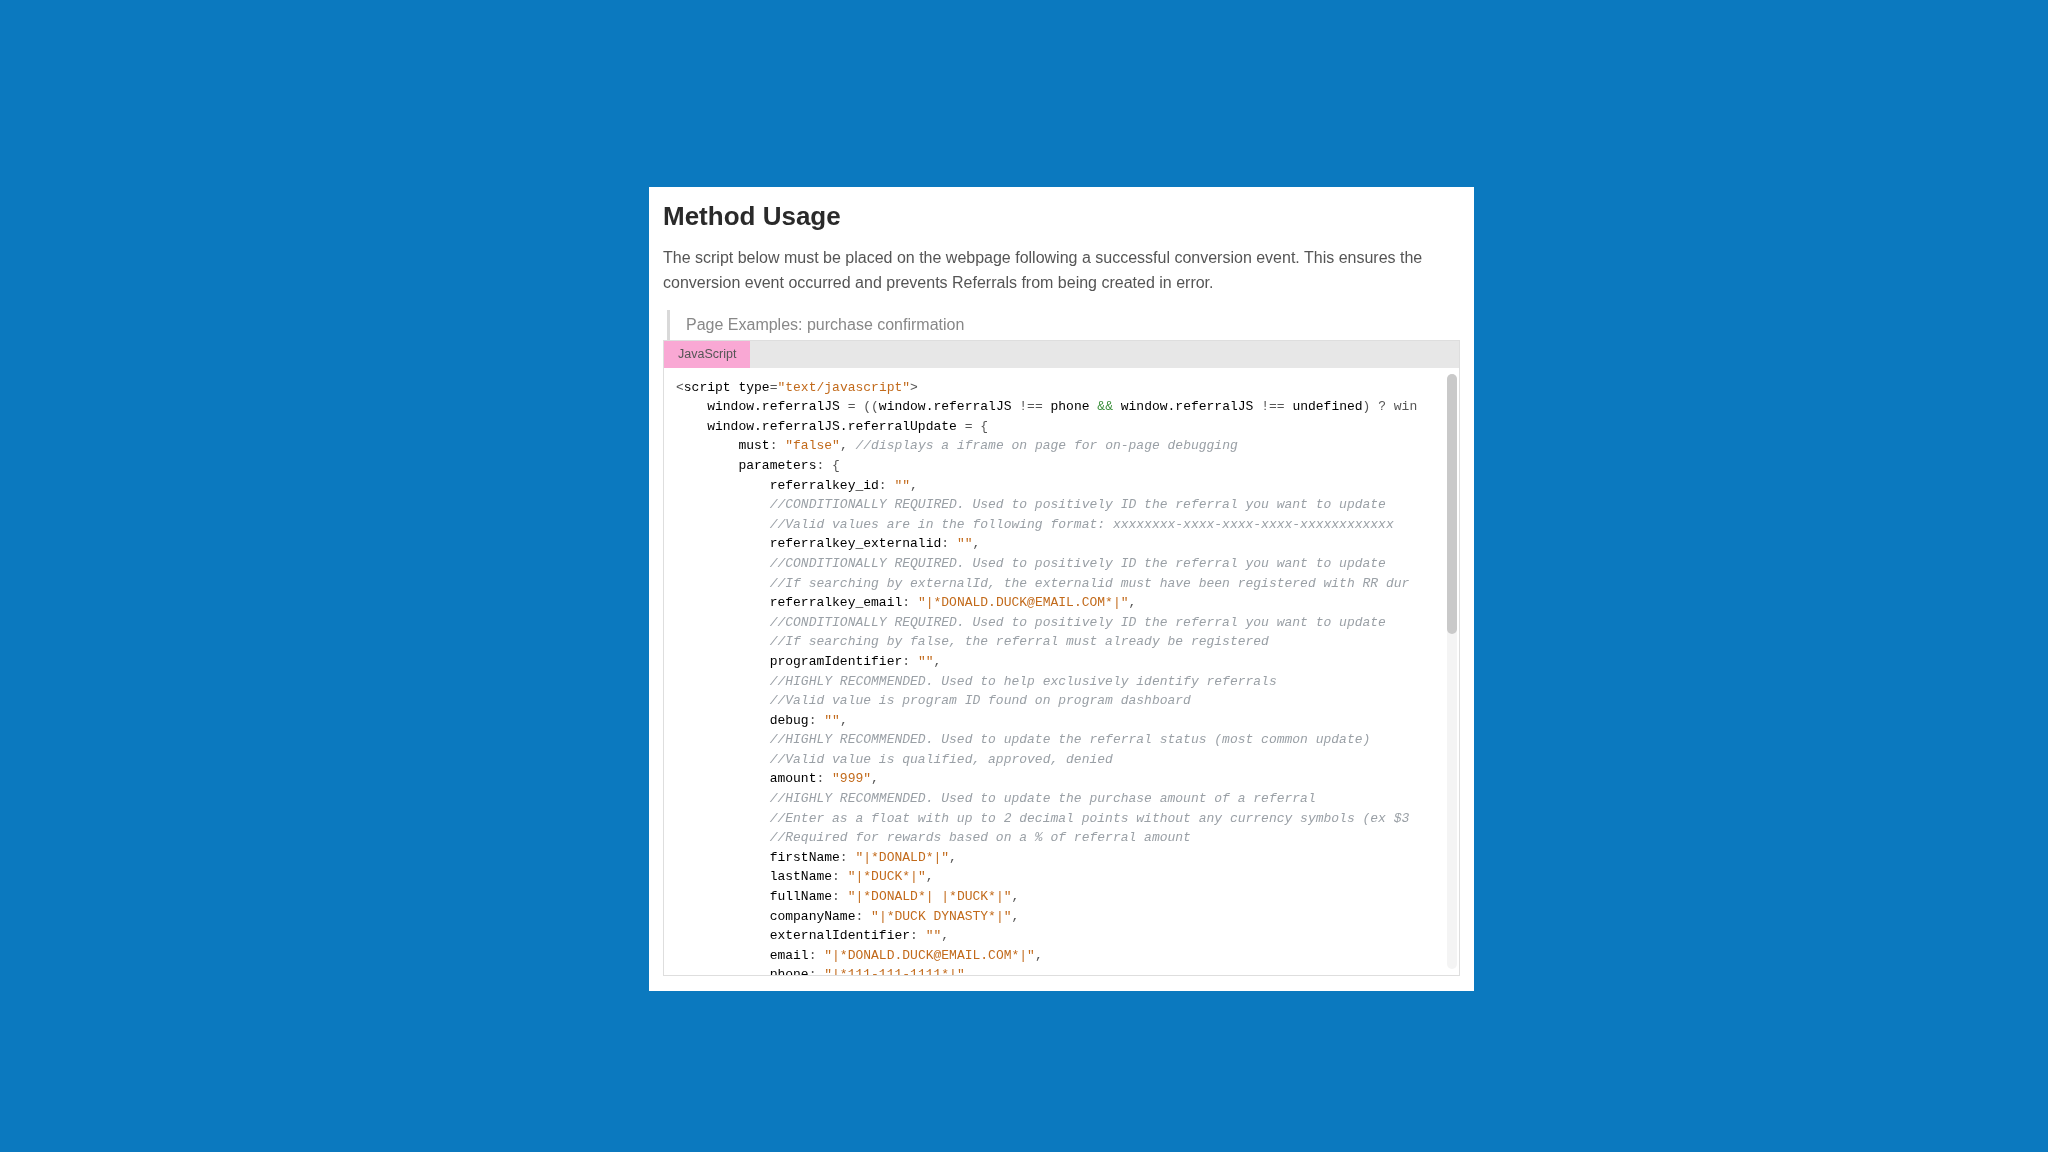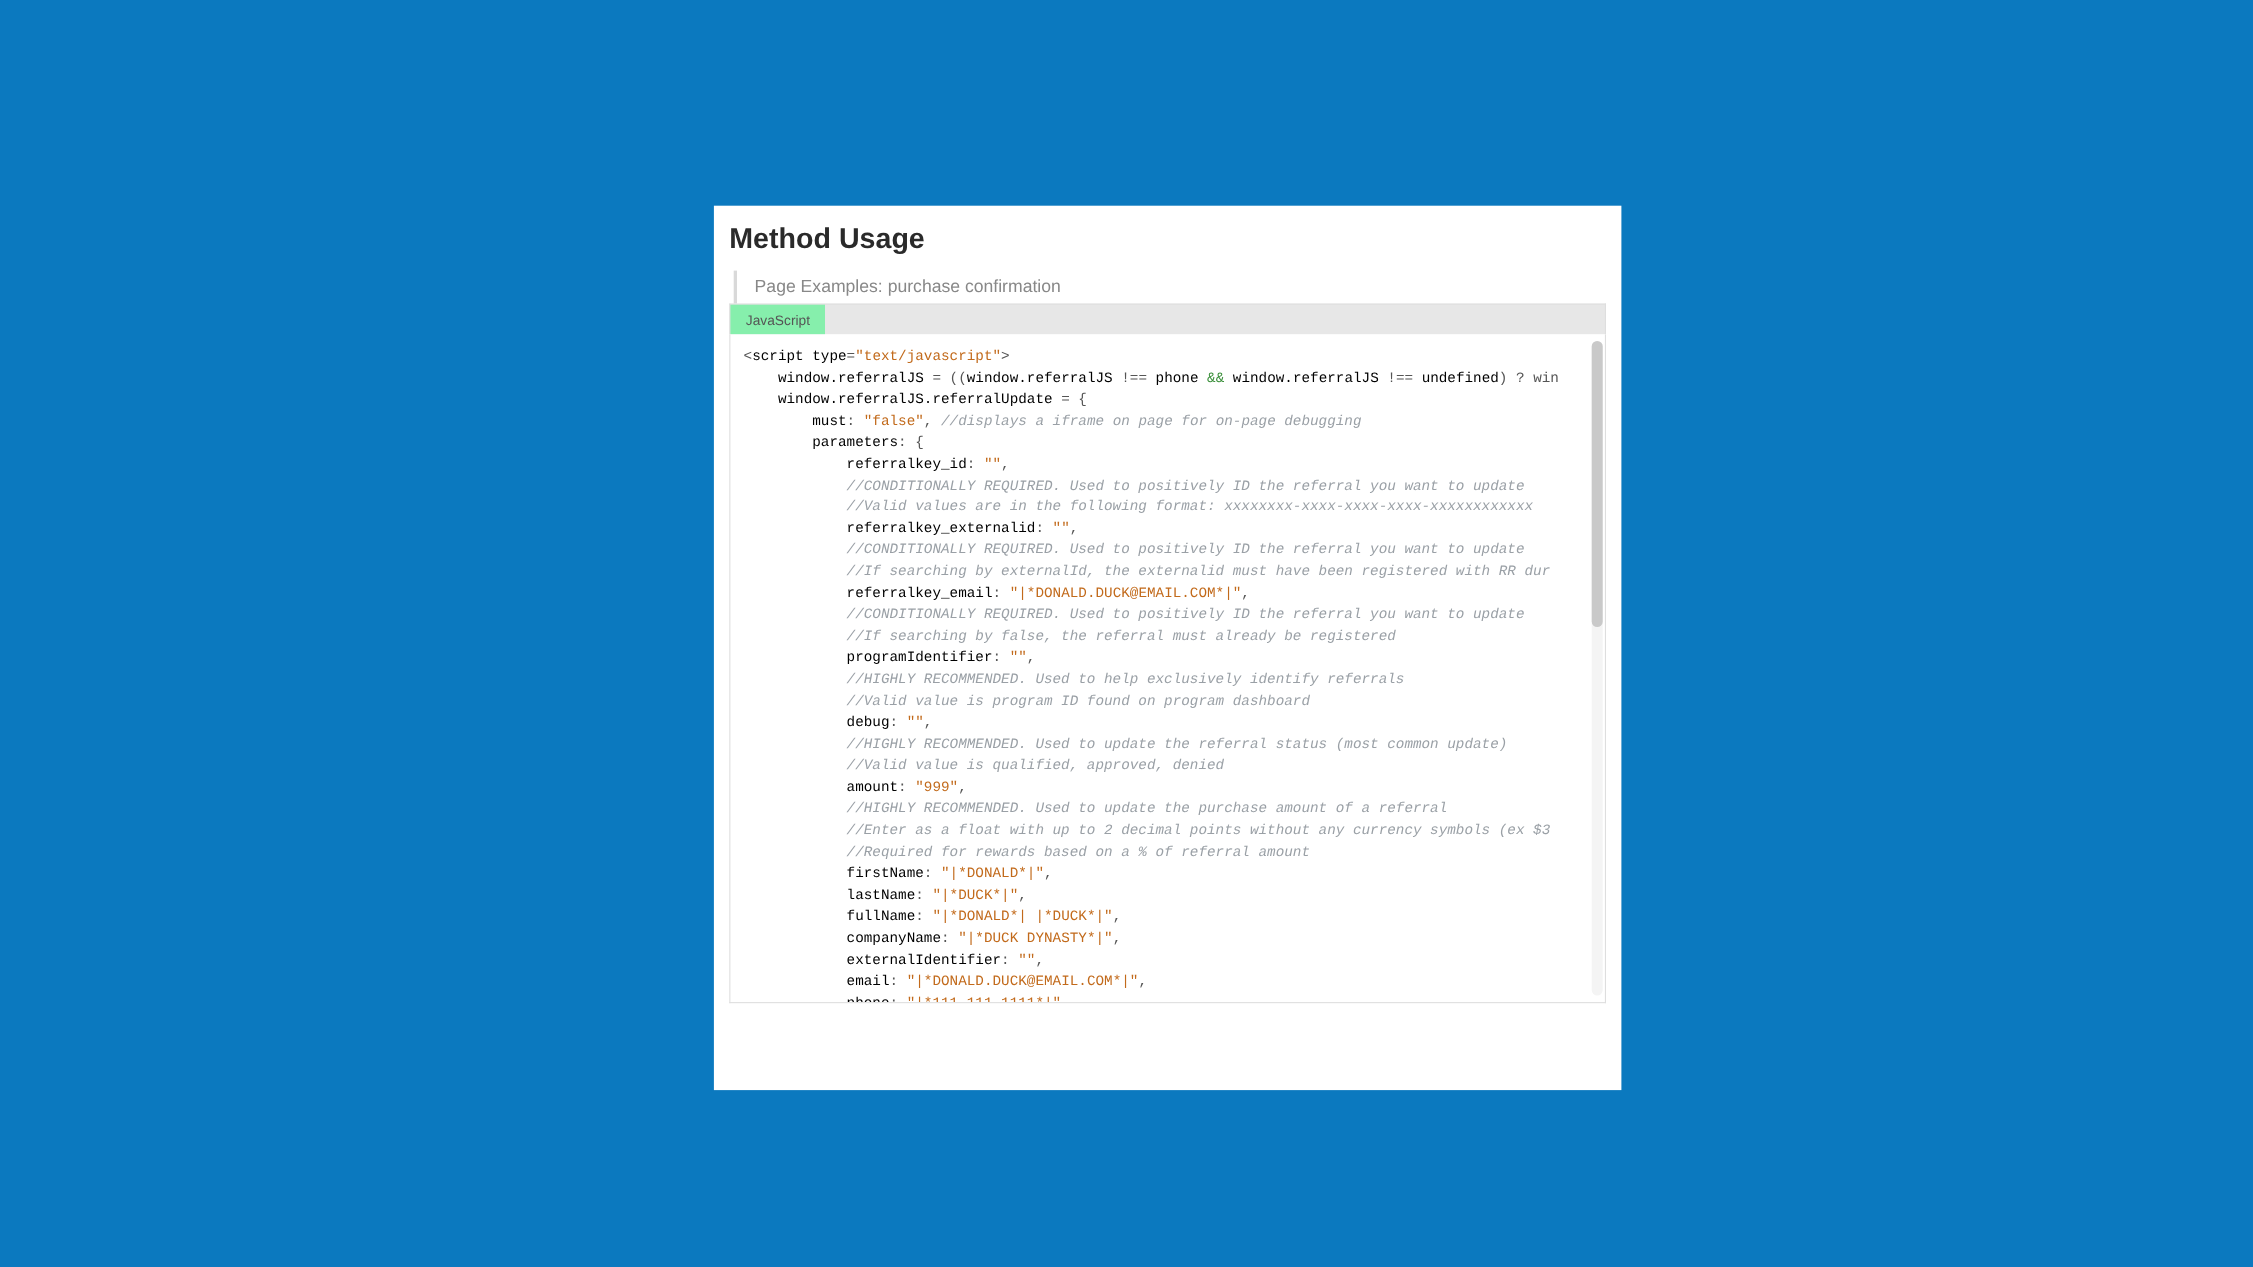--- a/index.html
+++ b/index.html
@@ -49,21 +49,21 @@
     display: flex;
     align-items: center;
   }
   .tab {
     font-size: 12.5px;
     color: #555;
     padding: 0 14px;
     height: 100%;
     display: flex;
     align-items: center;
-    background: #86efac;
+    background: #f9a8d4;
   }
   .codewrap {
     position: relative;
     border: 1px solid #dedede;
     border-top: none;
     height: 608px;
     overflow: hidden;
     background: #ffffff;
   }
   .code {
@@ -101,20 +101,21 @@
   .c-green { color: #3a8f3a; }
 </style>
 </head>
 <body>
 
 <div class="panel">
   <div class="inner">
 
     <h1 class="title">Method Usage</h1>
 
+    <p class="desc">The script below must be placed on the webpage following a successful conversion event. This ensures the conversion event occurred and prevents Referrals from being created in error.</p>
 
     <div class="callout">Page Examples: purchase confirmation</div>
 
     <div class="tabbar">
       <div class="tab">JavaScript</div>
     </div>
 
     <div class="codewrap">
       <div class="code" id="code"><span class="c-op">&lt;</span><span class="c-key">script</span> <span class="c-key">type</span><span class="c-op">=</span><span class="c-str">"text/javascript"</span><span class="c-op">&gt;</span>
     <span class="c-key">window.referralJS</span> = ((<span class="c-key">window.referralJS</span> !== <span class="c-key">phone</span> <span class="c-green">&amp;&amp;</span> <span class="c-key">window.referralJS</span> !== <span class="c-key">undefined</span>) ? win

